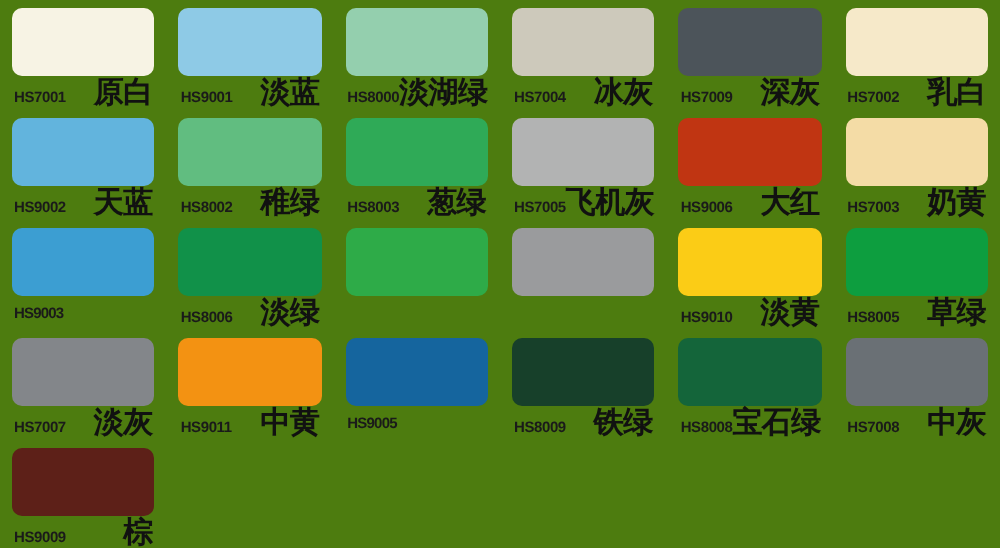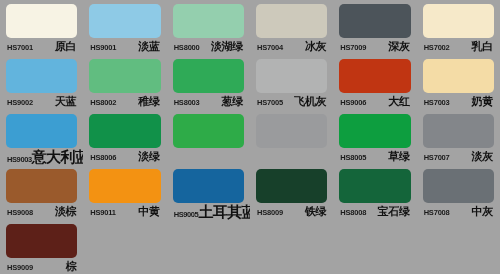--- a/index.html
+++ b/index.html
@@ -14,21 +14,21 @@
     font-family: "Liberation Sans", "DejaVu Sans", sans-serif;
   }
   #chart {
     width: 500px;
     height: 274px;
     display: grid;
     grid-template-columns: repeat(6, 1fr);
     grid-template-rows: repeat(5, 55px);
     column-gap: 0px;
     row-gap: 0px;
-    background: #a3a3a3;
+    background: #4d7c0f;
     box-sizing: border-box;
   }
   .cell {
     position: relative;
     display: flex;
     flex-direction: column;
     align-items: stretch;
     justify-content: flex-start;
     padding: 4px 6px 0 6px;
     box-sizing: border-box;
@@ -50,28 +50,28 @@
     padding: 0 1px;
     box-sizing: border-box;
   }
   .code {
     font-size: 7.5px;
     font-weight: bold;
     color: #1a1a1a;
     letter-spacing: -0.2px;
   }
   .cname {
-    font-size: 11px;
+    font-size: 15px;
     font-weight: bold;
     color: #111111;
     letter-spacing: -0.3px;
   }
   .caption.tight .code { letter-spacing: -0.4px; }
   .caption.tight .cname { font-size: 15px; letter-spacing: -0.6px; }
-  .caption.tight { justify-content: space-between; }
+  .caption.tight { justify-content: space-between; flex-direction: column; }
   .caption.tight .cname { margin-left: 0px; }
 </style>
 </head>
 <body>
 
 <div id="chart">
     <div class="cell">
       <div class="swatch" style="background: rgb(247, 243, 228);"></div>
       <div class="caption">
         <span class="code">HS7001</span>
@@ -169,38 +169,38 @@
         <span class="cname">淡绿</span>
       </div>
     </div>
     <div class="cell">
       <div class="swatch" style="background: rgb(46, 171, 72);"></div>
     </div>
     <div class="cell">
       <div class="swatch" style="background: rgb(154, 155, 157);"></div>
     </div>
     <div class="cell">
+      <div class="swatch" style="background: rgb(251, 204, 22);"></div>
+      <div class="caption">
+        <span class="code">HS9010</span>
+        <span class="cname">淡黄</span>
+      </div>
+    </div>
+    <div class="cell">
       <div class="swatch" style="background: rgb(13, 158, 63);"></div>
       <div class="caption">
         <span class="code">HS8005</span>
         <span class="cname">草绿</span>
       </div>
     </div>
     <div class="cell">
       <div class="swatch" style="background: rgb(131, 134, 138);"></div>
       <div class="caption">
         <span class="code">HS7007</span>
         <span class="cname">淡灰</span>
-      </div>
-    </div>
-    <div class="cell">
-      <div class="swatch" style="background: rgb(154, 90, 44);"></div>
-      <div class="caption">
-        <span class="code">HS9008</span>
-        <span class="cname">淡棕</span>
       </div>
     </div>
     <div class="cell">
       <div class="swatch" style="background: rgb(243, 146, 18);"></div>
       <div class="caption">
         <span class="code">HS9011</span>
         <span class="cname">中黄</span>
       </div>
     </div>
     <div class="cell">

